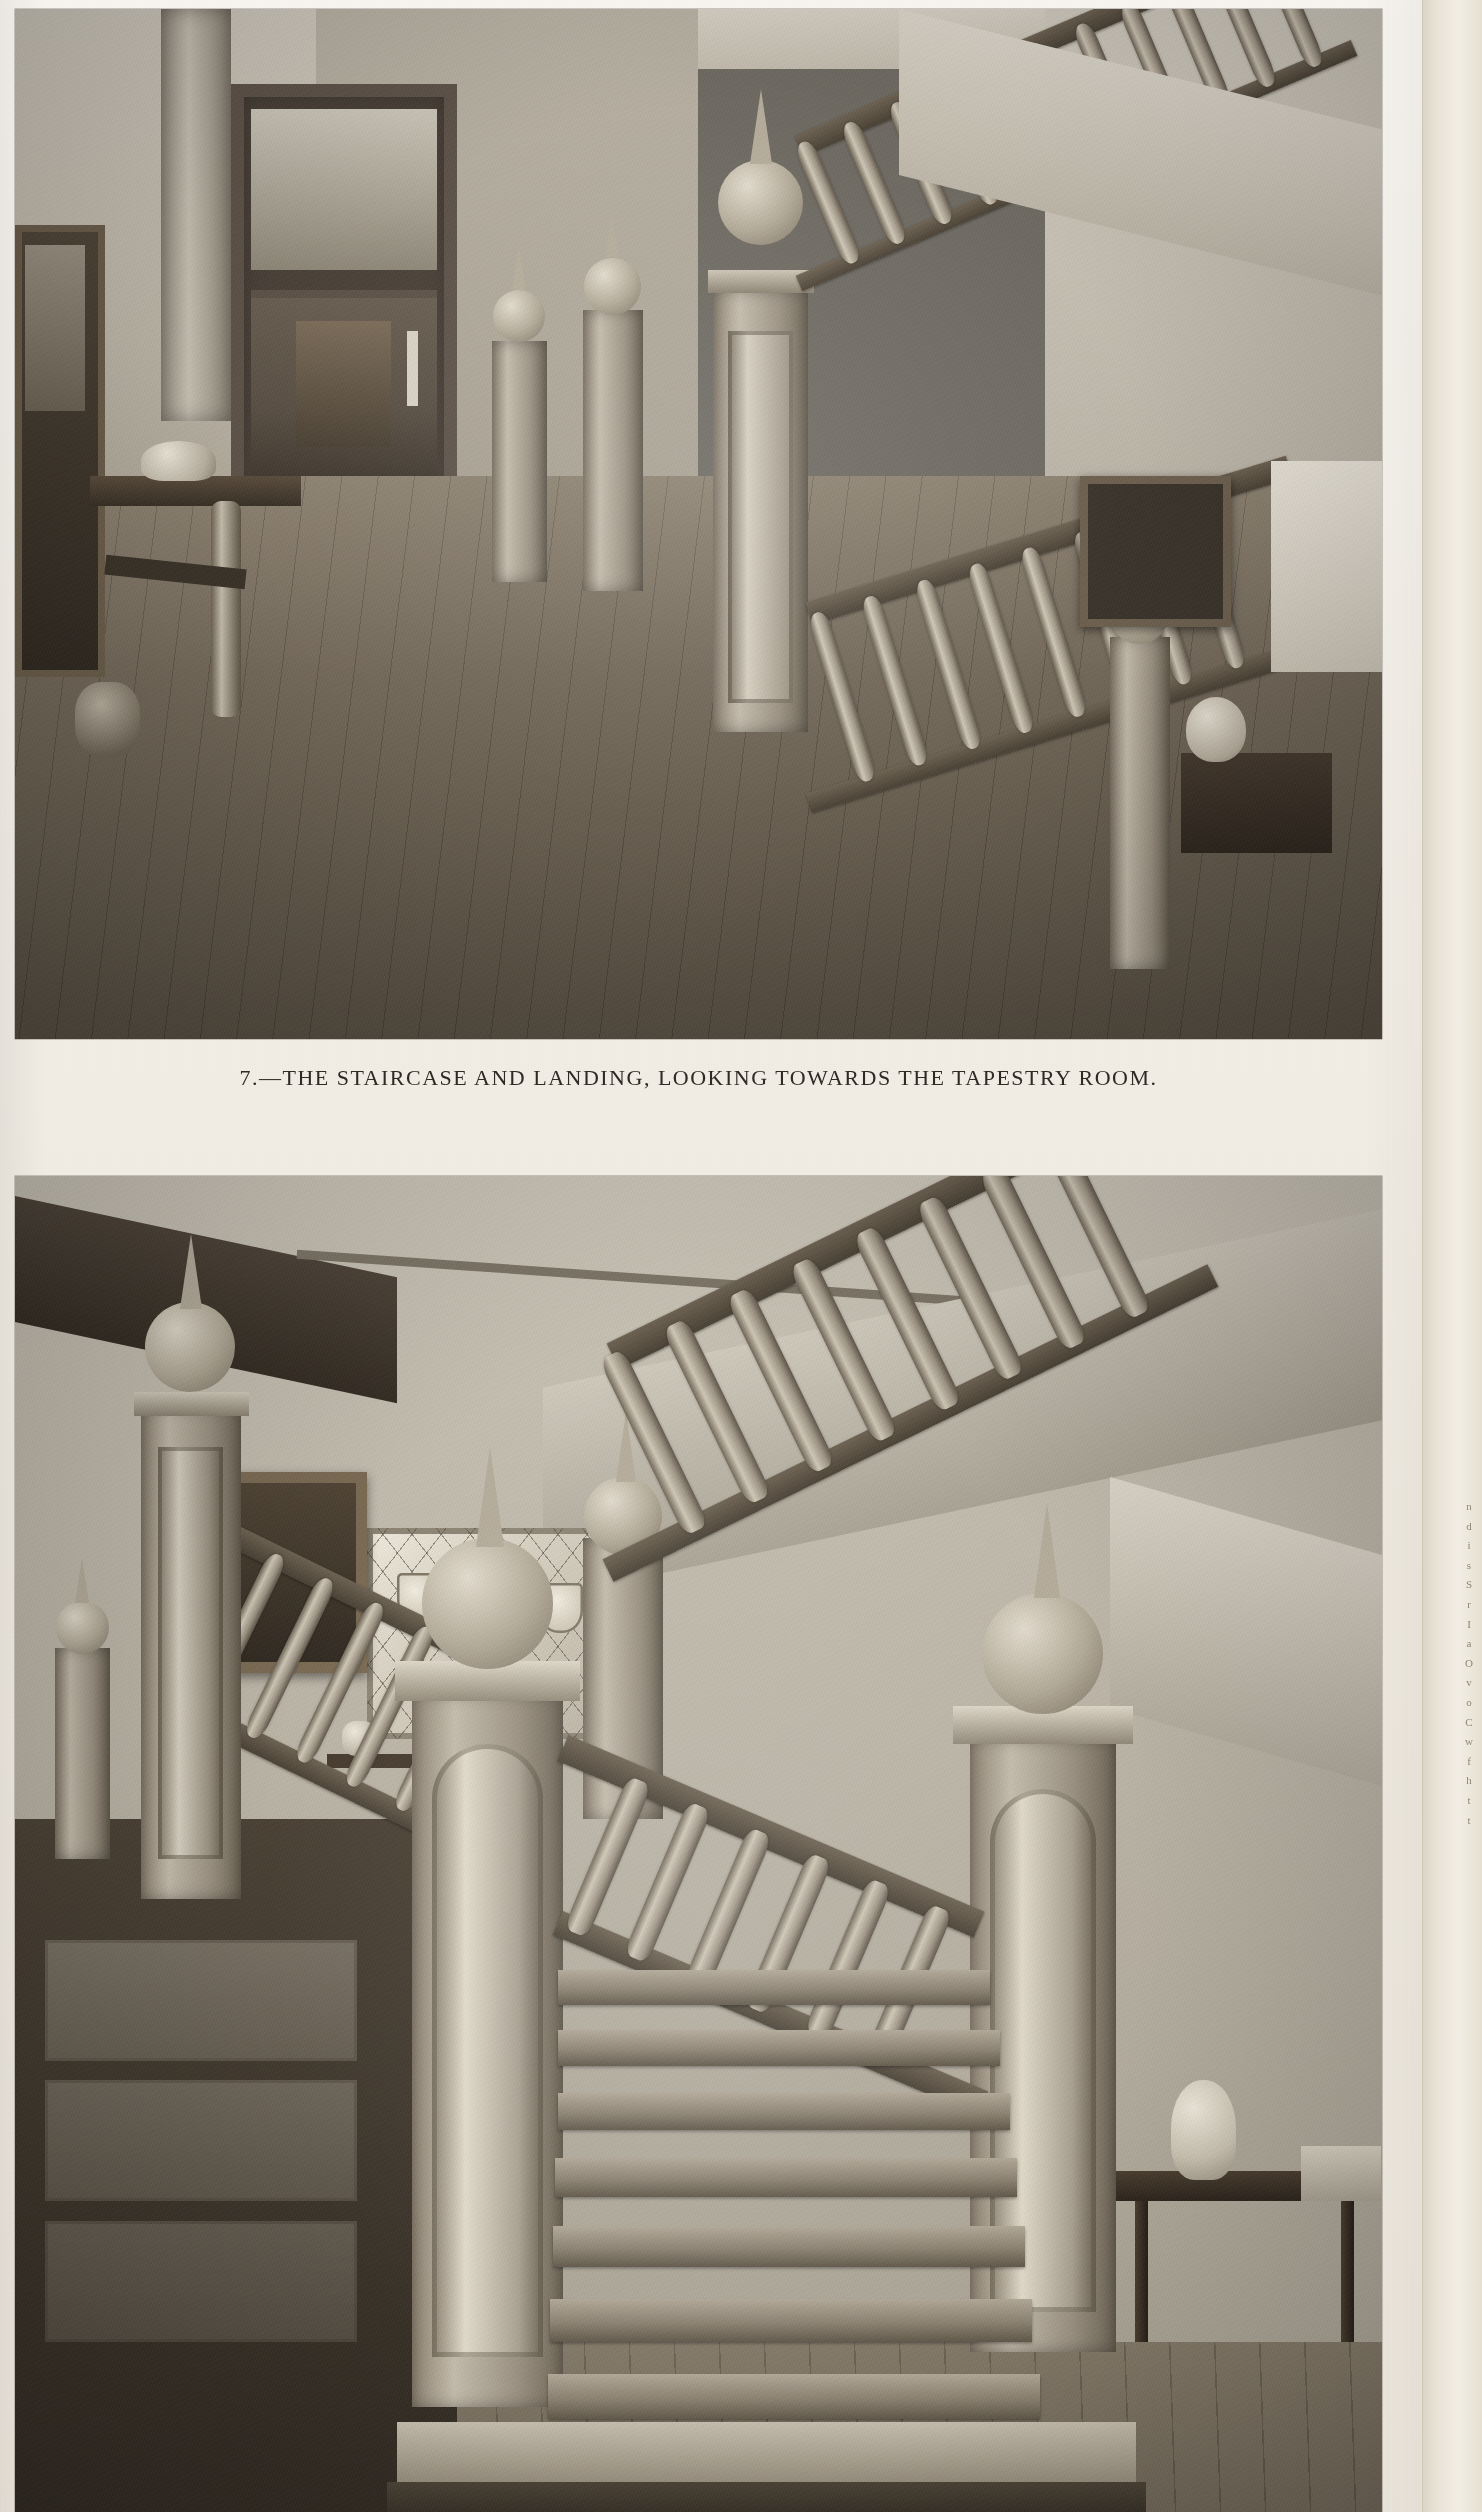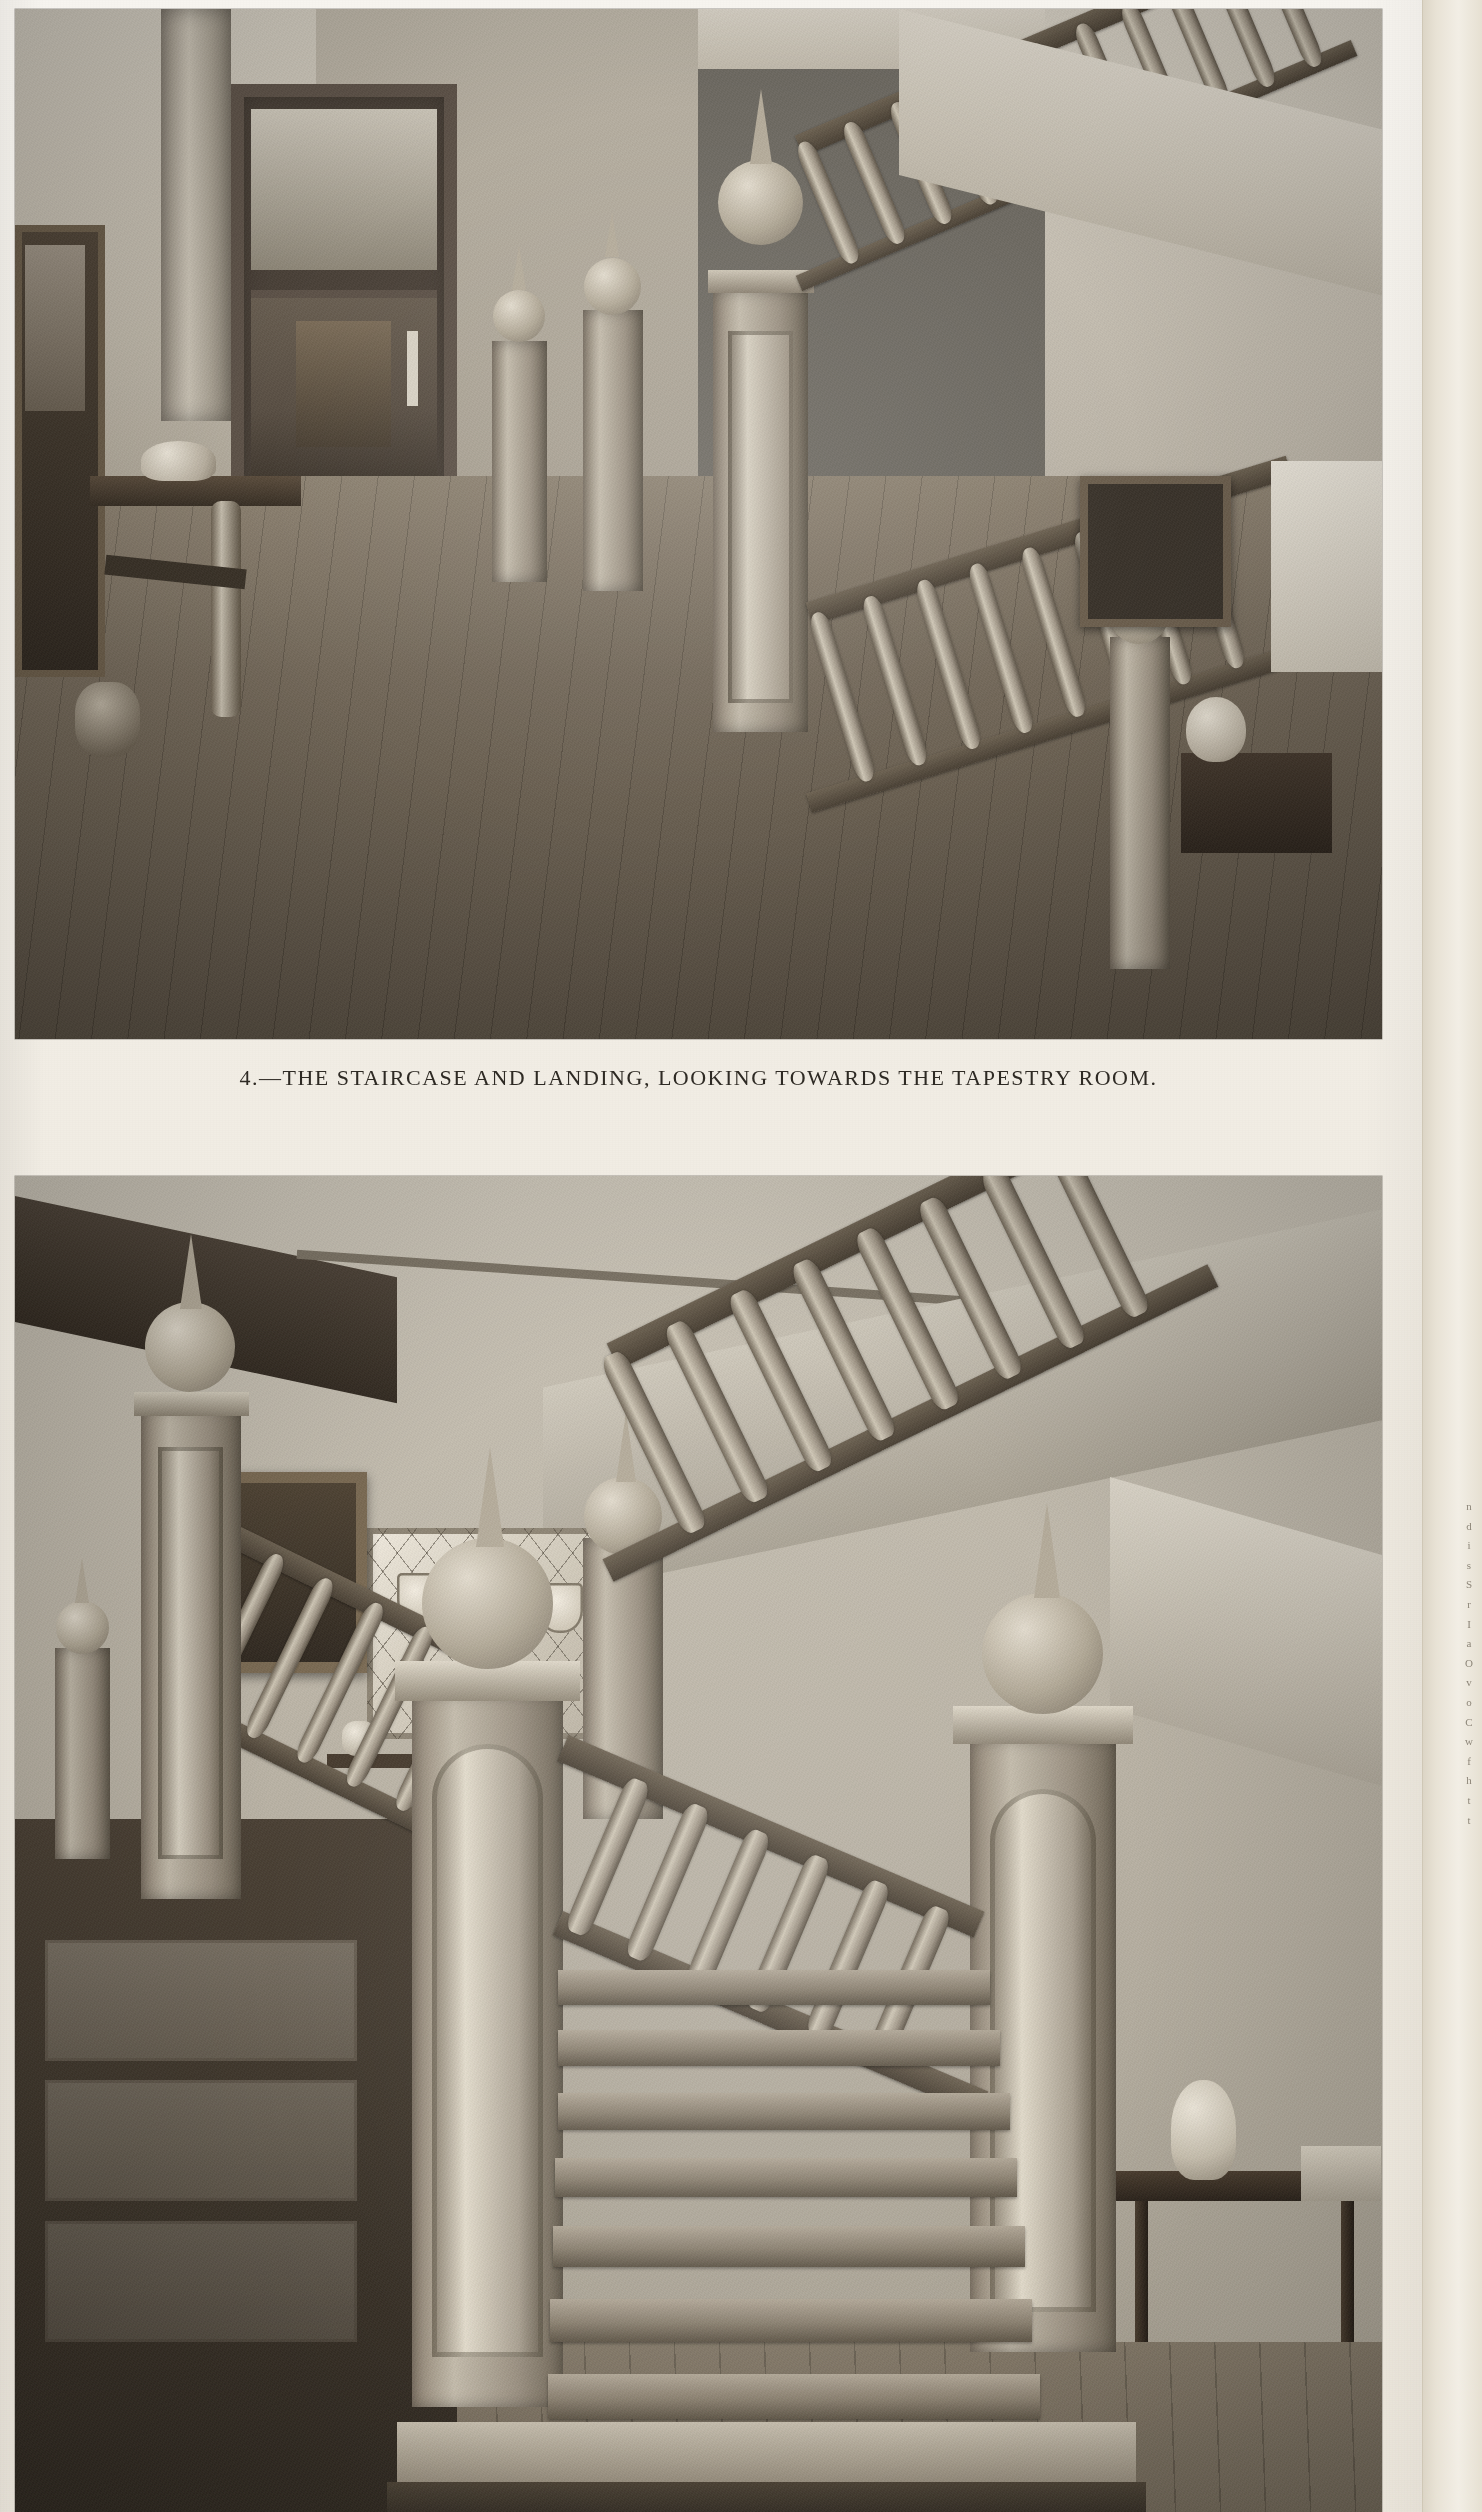--- a/index.html
+++ b/index.html
@@ -365,21 +365,21 @@
       <div class="t-side-table"></div>
       <div class="t-vase"></div>
 
       <div style="position:absolute;left:884px;top:0;width:502px;height:166px;background:linear-gradient(180deg,#ddd7cb 0%,#bdb6a8 100%);transform:skewY(14deg);transform-origin:left top;"></div>
 
       <div class="photo-grain"></div>
       <div class="vignette"></div>
     </div>
   </div>
 
-  <div class="photo-caption" id="caption-top">4.—THE  STAIRCASE  AND  LANDING,  LOOKING  TOWARDS  THE  TAPESTRY  ROOM.</div>
+  <div class="photo-caption" id="caption-top">7.—THE  STAIRCASE  AND  LANDING,  LOOKING  TOWARDS  THE  TAPESTRY  ROOM.</div>
 
   <div class="plate" id="plate-bottom">
     <div class="scene">
 
       <div class="b-wall"></div>
 
       <div class="b-ceiling-beam"></div>
       <div style="position:absolute;left:281px;top:100px;width:754px;height:9px;background:#7c7466;transform:rotate(4deg);"></div>
       <div style="position:absolute;left:528px;top:30px;width:854px;height:211px;background:linear-gradient(180deg,#cfc9bc 0%,#a9a294 100%);transform:skewY(-12deg);transform-origin:right top;"></div>
       <div style="position:absolute;left:1095px;top:301px;width:281px;height:231px;background:linear-gradient(180deg,#ded8cb 0%,#b4ad9f 100%);transform:skewY(16deg);transform-origin:left top;"></div>

